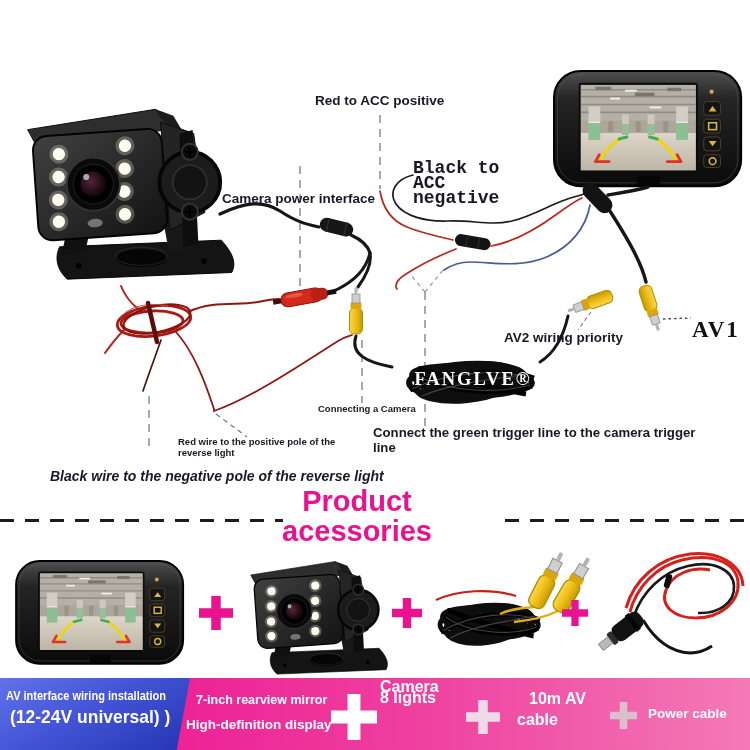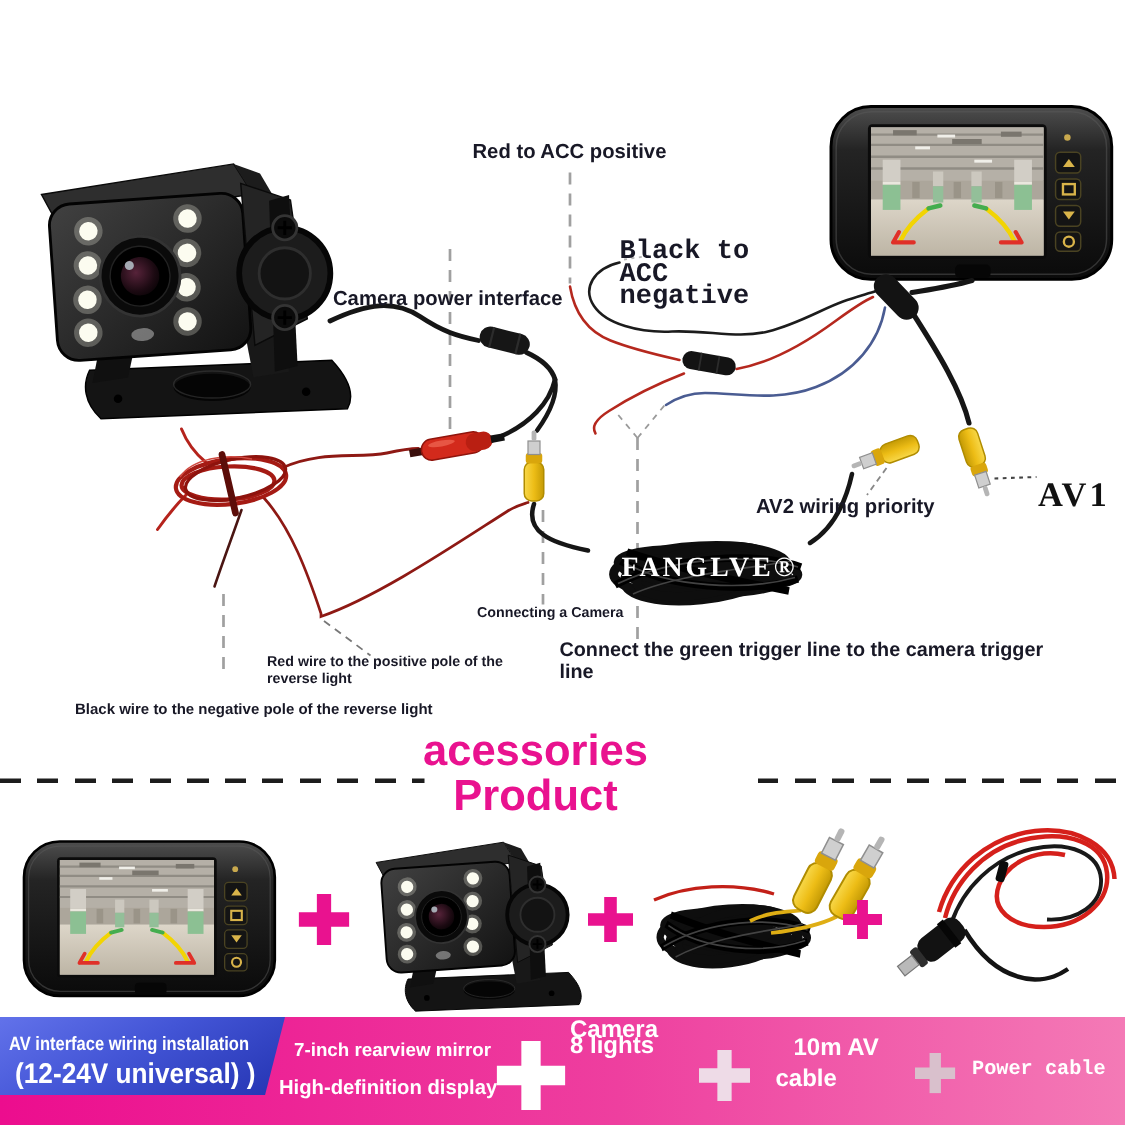--- a/index.html
+++ b/index.html
@@ -5,21 +5,21 @@
   * { margin:0; padding:0; box-sizing:border-box; }
   body { width:750px; height:750px; position:relative; background:#fff; font-family:"Liberation Sans", sans-serif; overflow:hidden; }
   .abs { position:absolute; }
   .lbl { position:absolute; font-weight:bold; color:#181826; }
   .dash-sep { position:absolute; top:519px; height:3px; background:repeating-linear-gradient(90deg,#1d1d1d 0 14px, transparent 14px 25px); }
   .title { position:absolute; left:252px; top:486px; width:210px; text-align:center; font-size:29px; line-height:30px; font-weight:bold; color:#e9128f; }
   .plus { position:absolute; }
   .plus::before { content:""; position:absolute; inset:0; background:currentColor;
     clip-path:polygon(36% 0,64% 0,64% 36%,100% 36%,100% 64%,64% 64%,64% 100%,36% 100%,36% 64%,0 64%,0 36%,36% 36%); }
   .banner-pink { position:absolute; left:0; right:0; top:678px; bottom:0; background:linear-gradient(90deg,#ec0d8e 0%,#ee3f9f 55%,#f47ab6 100%); }
-  .banner-blue { position:absolute; left:0; top:678px; width:190px; height:52px;
+  .banner-blue { position:absolute; left:0; top:678px; width:190px; height:72px;
     background:linear-gradient(150deg,#6272ea 0%,#4355d6 45%,#2434b2 100%);
     clip-path:polygon(0 0,100% 0,93% 100%,0 100%); }
   .bb1 { position:absolute; left:6px; top:10px; white-space:nowrap; font-size:12.8px; font-weight:bold; color:#fff; transform:scaleX(0.86); transform-origin:0 50%; }
   .bb2 { position:absolute; left:10px; top:28px; white-space:nowrap; font-size:19px; font-weight:bold; color:#fff; transform:scaleX(0.92); transform-origin:0 50%; }
   .bt { position:absolute; color:#fff; font-weight:bold; white-space:nowrap;text-align:center; }
   .brand { position:absolute; left:398px; top:369px; width:150px; text-align:center; font-size:18.5px; font-weight:bold; color:#fff; font-family:"Liberation Serif", serif; letter-spacing:2px; }
   .av1 { position:absolute; left:692px; top:305px; font-size:23px; color:#111; font-family:"Liberation Serif", serif; letter-spacing:2px; font-weight:bold;margin-top:12px; }
 </style>
 </head>
 <body>
@@ -317,40 +317,40 @@
 
 <div class="lbl" style="left:315px;top:93px;font-size:13.5px;">Red to ACC positive</div>
 <div class="lbl" style="left:222px;top:147px;font-size:13.5px;margin-top:44px;">Camera power interface</div>
 <div class="lbl" style="left:413px;top:161px;font-size:18px;width:92px;line-height:15px;font-family:Liberation Mono, monospace;">Black to ACC negative</div>
 <div class="lbl" style="left:504px;top:330px;font-size:13.5px;">AV2 wiring priority</div>
 <div class="av1">AV1</div>
 <div class="brand">FANGLVE®</div>
 <div class="lbl" style="left:318px;top:403px;font-size:9.5px;">Connecting a Camera</div>
 <div class="lbl" style="left:345px;top:426px;font-size:13.2px;width:345px;line-height:14.5px;margin-left:28px;">Connect the green trigger line to the camera trigger line</div>
 <div class="lbl" style="left:178px;top:436px;font-size:9.5px;width:172px;line-height:11px;">Red wire to the positive pole of the reverse light</div>
-<div class="lbl" style="left:50px;top:468px;font-size:10px;">Black wire to the negative pole of the reverse light</div>
+<div class="lbl" style="left:50px;top:468px;font-size:14px;font-style:italic;">Black wire to the negative pole of the reverse light</div>
 
 <div class="dash-sep" style="left:0;width:283px;"></div>
 <div class="dash-sep" style="left:505px;width:245px;"></div>
 <div class="title">
+  <div>Product</div>
   <div>acessories</div>
-  <div>Product</div>
 </div>
 
 <div class="plus" style="left:199px;top:596px;width:34px;height:34px;color:#e9128f;"></div>
 <div class="plus" style="left:392px;top:598px;width:30px;height:30px;color:#e9128f;"></div>
 <div class="plus" style="left:562px;top:600px;width:26px;height:26px;color:#e9128f;"></div>
 
 <div class="banner-pink"></div>
 <div class="banner-blue">
   <div class="bb1">AV interface wiring installation</div>
   <div class="bb2">(12-24V universal) )</div>
 </div>
 <div class="bt" style="left:196px;top:693px;font-size:12.5px;">7-inch rearview mirror</div>
 <div class="bt" style="left:186px;top:717px;font-size:13.5px;">High-definition display</div>
 <div class="plus" style="left:331px;top:694px;width:46px;height:46px;color:#ffffff;"></div>
 <div class="bt" style="left:380px;top:689px;font-size:16px;">8 lights</div>
 <div class="bt" style="left:380px;top:678px;font-size:16px;">Camera</div>
 <div class="plus" style="left:466px;top:700px;width:34px;height:34px;color:#eedbe7;"></div>
 <div class="bt" style="left:517px;top:690px;font-size:16px;margin-left:12px;">10m AV</div>
 <div class="bt" style="left:517px;top:711px;font-size:16px;">cable</div>
 <div class="plus" style="left:610px;top:702px;width:27px;height:27px;color:#d9c0cc;"></div>
-<div class="bt" style="left:648px;top:706px;font-size:13.5px;font-family:Liberation Mono, monospace;">Power cable</div>
+<div class="bt" style="left:648px;top:706px;font-size:13.5px;">Power cable</div>
 
 </body></html>

